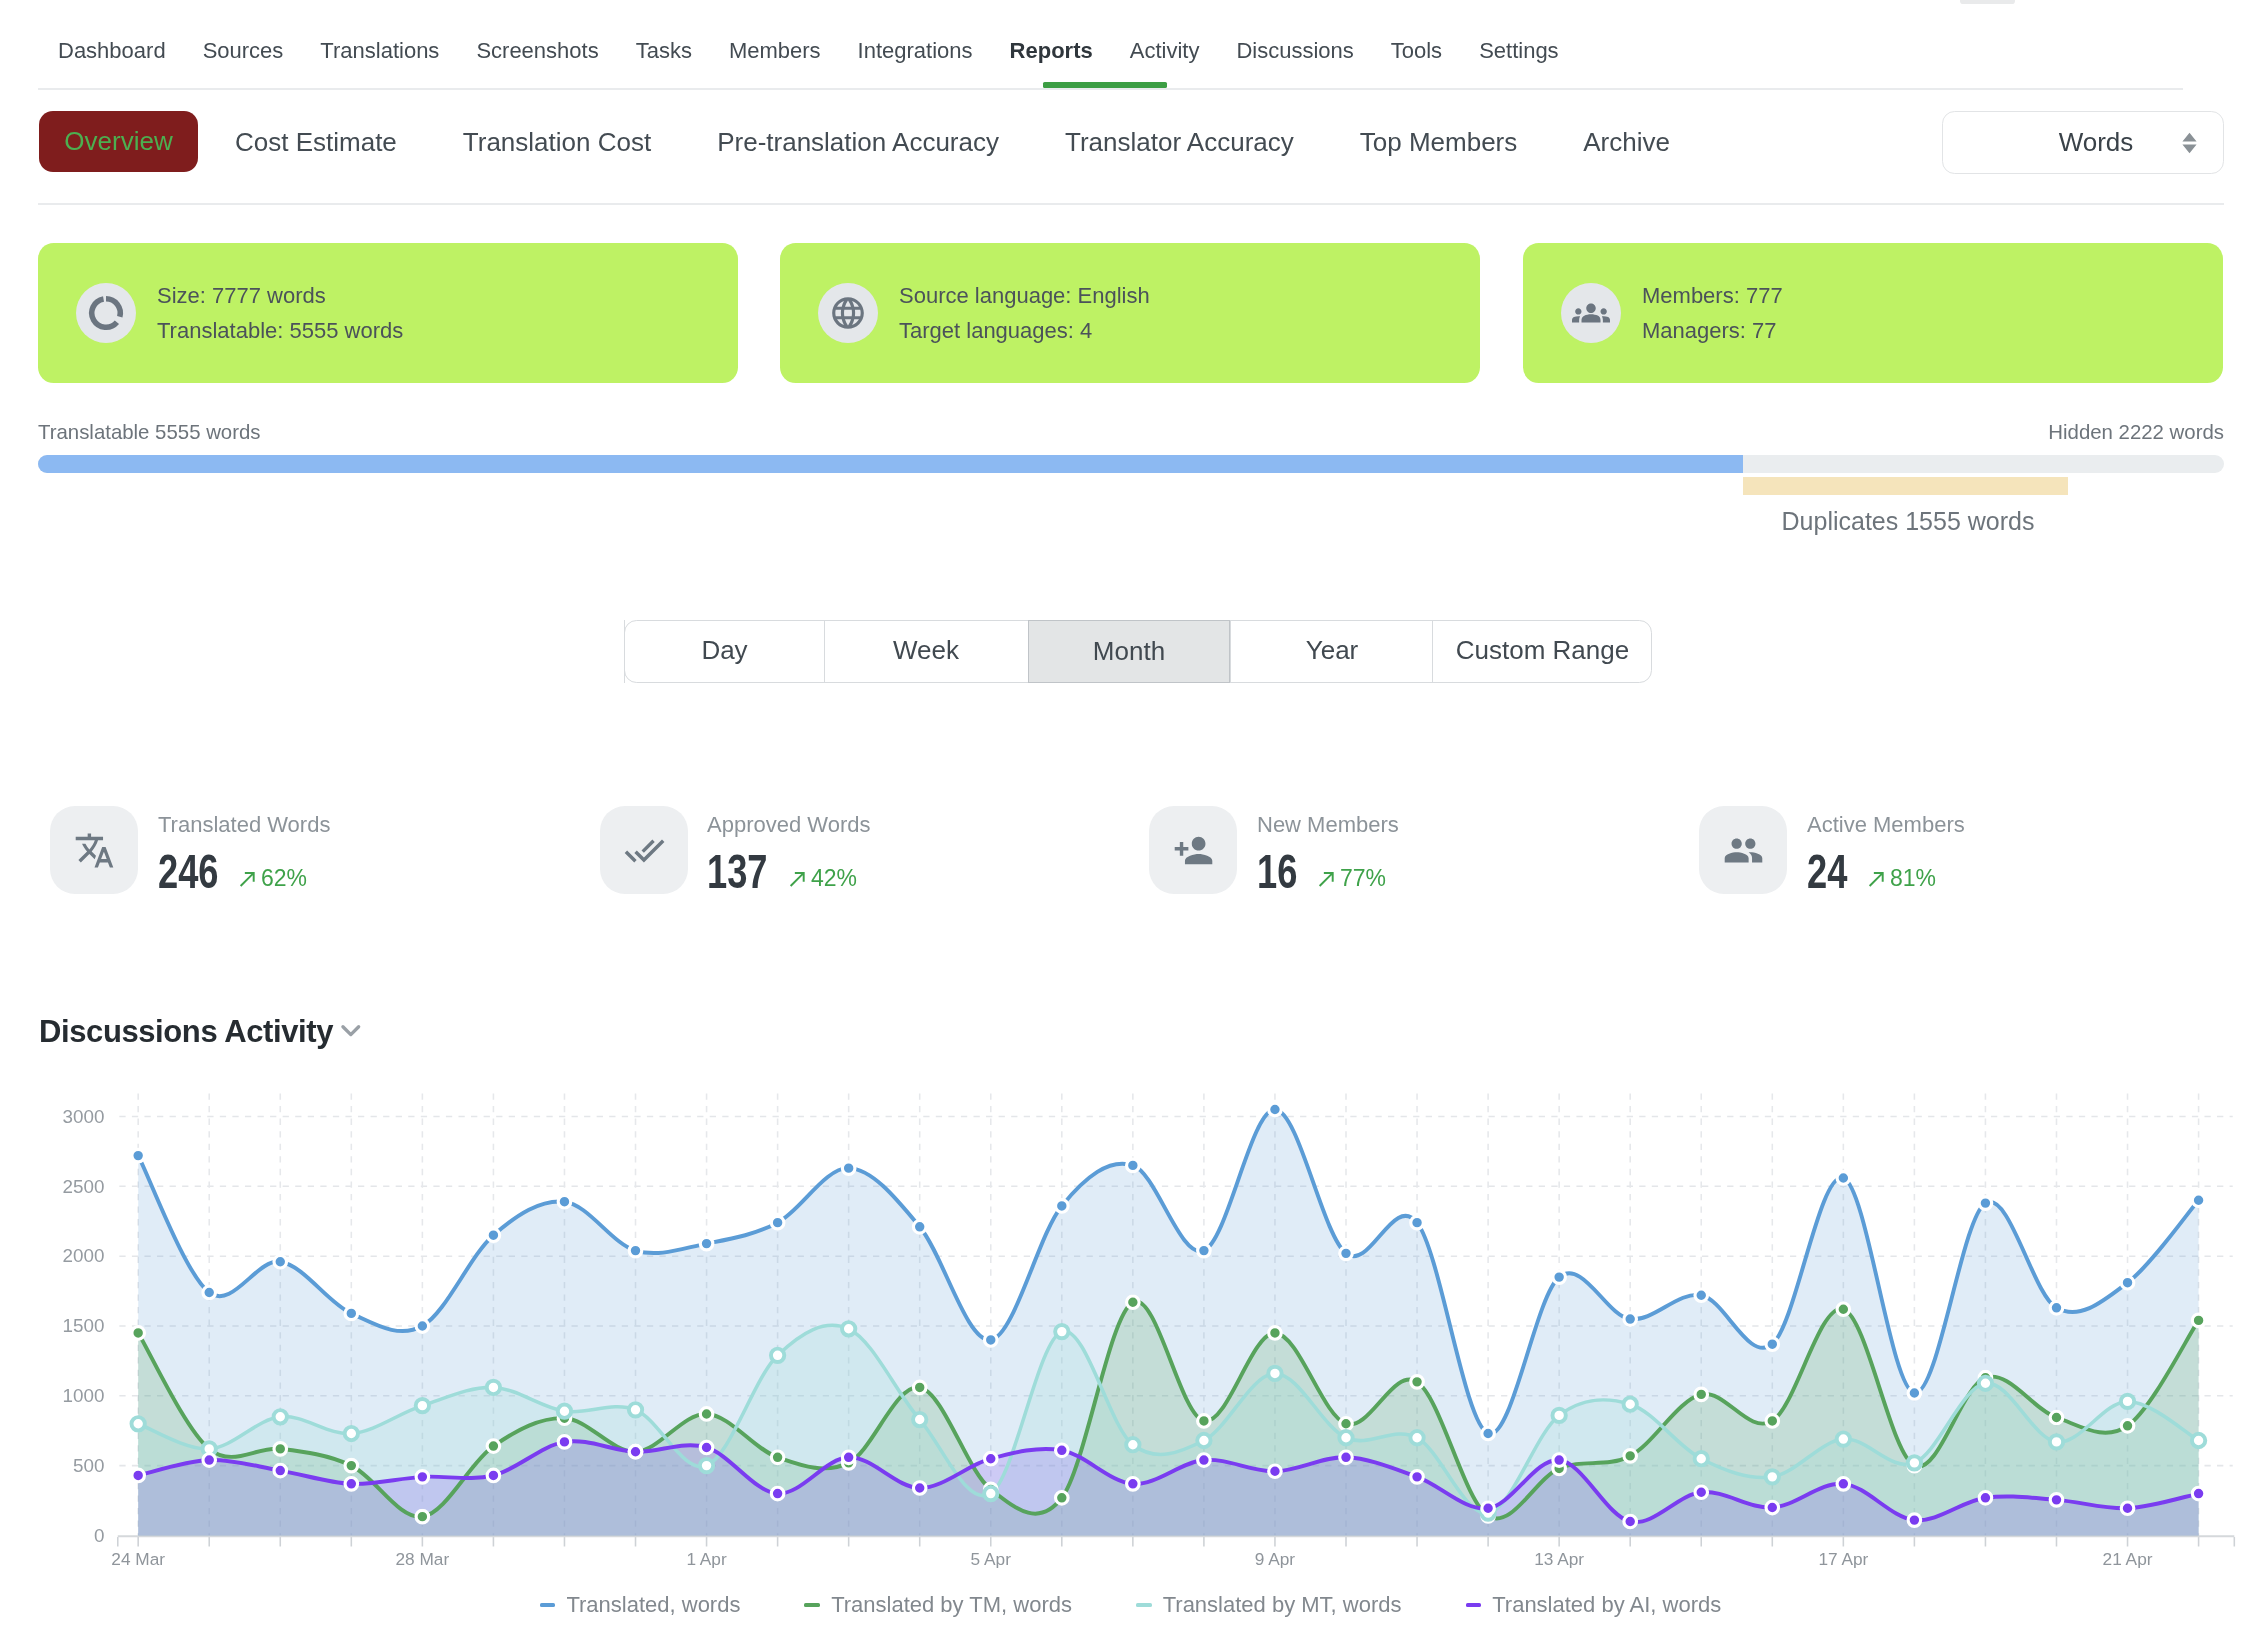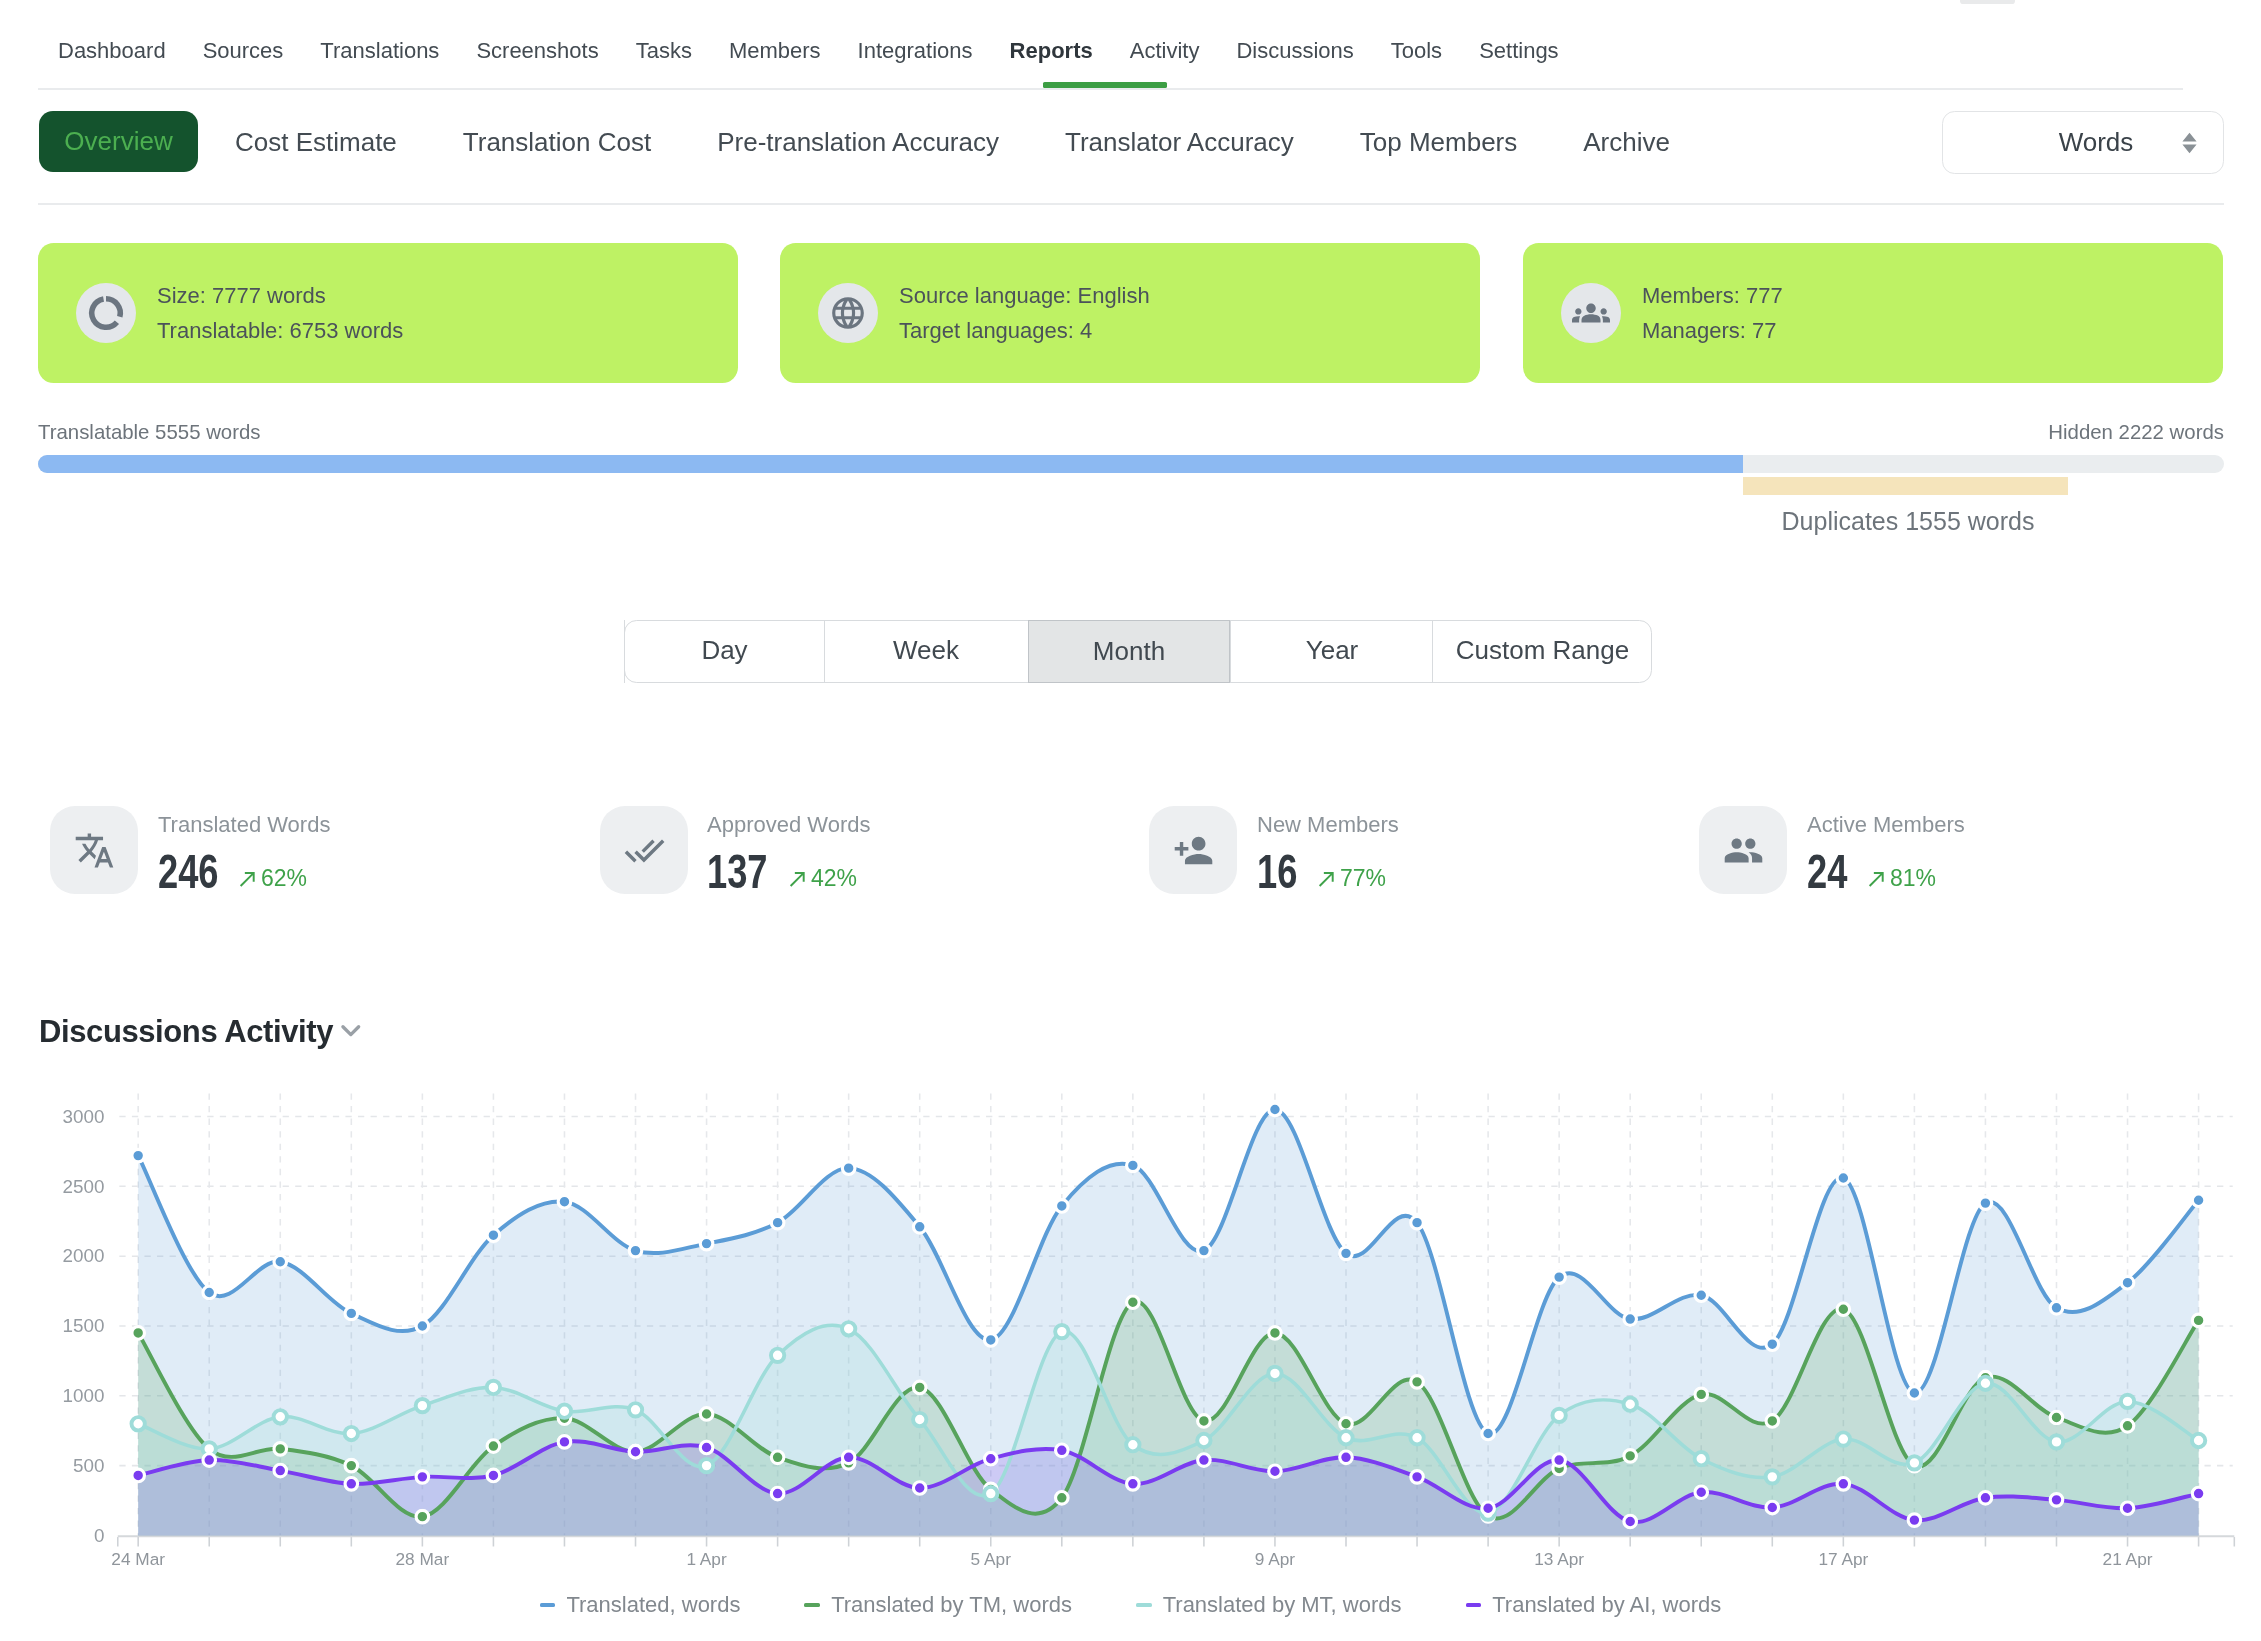--- a/index.html
+++ b/index.html
@@ -1,19 +1,19 @@
 <!DOCTYPE html>
 <html style="font-size:12.6px"><head><meta charset="utf-8"><style>
 * { margin:0; padding:0; box-sizing:border-box; }
 html,body { width:2261px; height:1642px; background:#fff; font-family:"Liberation Sans", sans-serif; position:relative; overflow:hidden; }
 .nav { position:absolute; left:58px; top:35px; display:flex; gap:37px; font-size:22px; color:#434b52; line-height:31px; white-space:nowrap; }
 .ni.act { font-weight:bold; color:#2f363c; }
 .navline { position:absolute; left:38px; top:88px; width:2145px; height:1.6px; background:#e9ebed; }
 .underline { position:absolute; left:1043px; top:82px; width:124px; height:5.5px; background:#3c9e44; border-radius:1.6px; }
-.pill { position:absolute; left:39px; top:111px; width:159px; height:61px; background:#14532d; border-radius:14px; color:#4caf50; font-size:26px; line-height:61px; text-align:center; }
+.pill { position:absolute; left:39px; top:111px; width:159px; height:61px; background:#7f1d1d; border-radius:14px; color:#4caf50; font-size:26px; line-height:61px; text-align:center; }
 .tabs { position:absolute; left:235px; top:127px; display:flex; gap:66px; font-size:26px; color:#434b52; line-height:30px; white-space:nowrap; }
 .select { position:absolute; left:1942px; top:111px; width:282px; height:63px; border:1.6px solid #e2e4e6; border-radius:12.6px; font-size:26px; color:#3a4249; line-height:60px; padding-left:26px;text-align:center; }
 .tabline { position:absolute; left:38px; top:203px; width:2186px; height:1.6px; background:#e9ebed; }
 .topsliver { position:absolute; left:1960px; top:0; width:55px; height:3.9px; background:#e9eaeb; border-radius:0 0 3.1px 3.1px; }
 .card { position:absolute; top:243px; width:700px; height:140px; background:#bef264; border-radius:15.7px; }
 .cic { position:absolute; left:38px; top:40px; width:60px; height:60px; border-radius:50%; background:#e4e7ea; display:flex; align-items:center; justify-content:center; }
 .ctx { position:absolute; left:119px; top:35px; font-size:22px; color:#4b525a; line-height:35px; }
 .plab { position:absolute; top:421px; font-size:20.4px; color:#6d747b; line-height:23.6px; }
 .pbar { position:absolute; left:38px; top:455px; width:2186px; height:18px; background:#eaedef; border-radius:9.4px; }
 .pfill { position:absolute; left:38px; top:455px; width:1705px; height:18px; background:#8cb9f2; border-radius:9.4px 0 0 9.4px; }
@@ -67,21 +67,21 @@
 <div class="tabline"></div>
 <div class="card" style="left:38px">
 <div class="cic">
       <svg width="38" height="38" viewBox="0 0 48 48">
         <path d="M20.87,6.27 A18,18 0 1 0 37.79,35.57" fill="none" stroke="#6b7580" stroke-width="7"></path>
         <path d="M41.39,28.66 A18,18 0 0 0 24.00,6.00" fill="none" stroke="#6b7580" stroke-width="7"></path>
       </svg>
     </div>
 <div class="ctx">
       <div>Size: 7777 words</div>
-      <div>Translatable: 6753 words</div>
+      <div>Translatable: 5555 words</div>
     </div>
   </div>
 <div class="card" style="left:780px">
 <div class="cic">
       <svg width="38" height="38" viewBox="0 0 48 48">
         <path d="M11.99 2C6.47 2 2 6.48 2 12s4.47 10 9.99 10C17.52 22 22 17.52 22 12S17.52 2 11.99 2zm6.93 6h-2.95c-.32-1.25-.78-2.45-1.38-3.56 1.84.63 3.37 1.91 4.33 3.56zM12 4.04c.83 1.2 1.48 2.53 1.91 3.96h-3.82c.43-1.43 1.08-2.76 1.91-3.96zM4.26 14C4.1 13.36 4 12.69 4 12s.1-1.36.26-2h3.38c-.08.66-.14 1.32-.14 2 0 .68.06 1.34.14 2H4.26zm.82 2h2.95c.32 1.25.78 2.45 1.38 3.56-1.84-.63-3.37-1.9-4.33-3.56zm2.95-8H5.08c.96-1.66 2.49-2.93 4.33-3.56C8.81 5.55 8.35 6.75 8.03 8zM12 19.96c-.83-1.2-1.48-2.53-1.91-3.96h3.82c-.43 1.43-1.08 2.76-1.91 3.96zM14.34 14H9.66c-.09-.66-.16-1.32-.16-2 0-.68.07-1.35.16-2h4.68c.09.65.16 1.32.16 2 0 .68-.07 1.34-.16 2zm.25 5.56c.6-1.11 1.06-2.31 1.38-3.56h2.95c-.96 1.65-2.49 2.93-4.33 3.56zM16.36 14c.08-.66.14-1.32.14-2 0-.68-.06-1.34-.14-2h3.38c.16.64.26 1.31.26 2s-.1 1.36-.26 2h-3.38z" fill="#6b7580" transform="scale(2)"></path>
       </svg>
     </div>
 <div class="ctx">
       <div>Source language: English</div>

